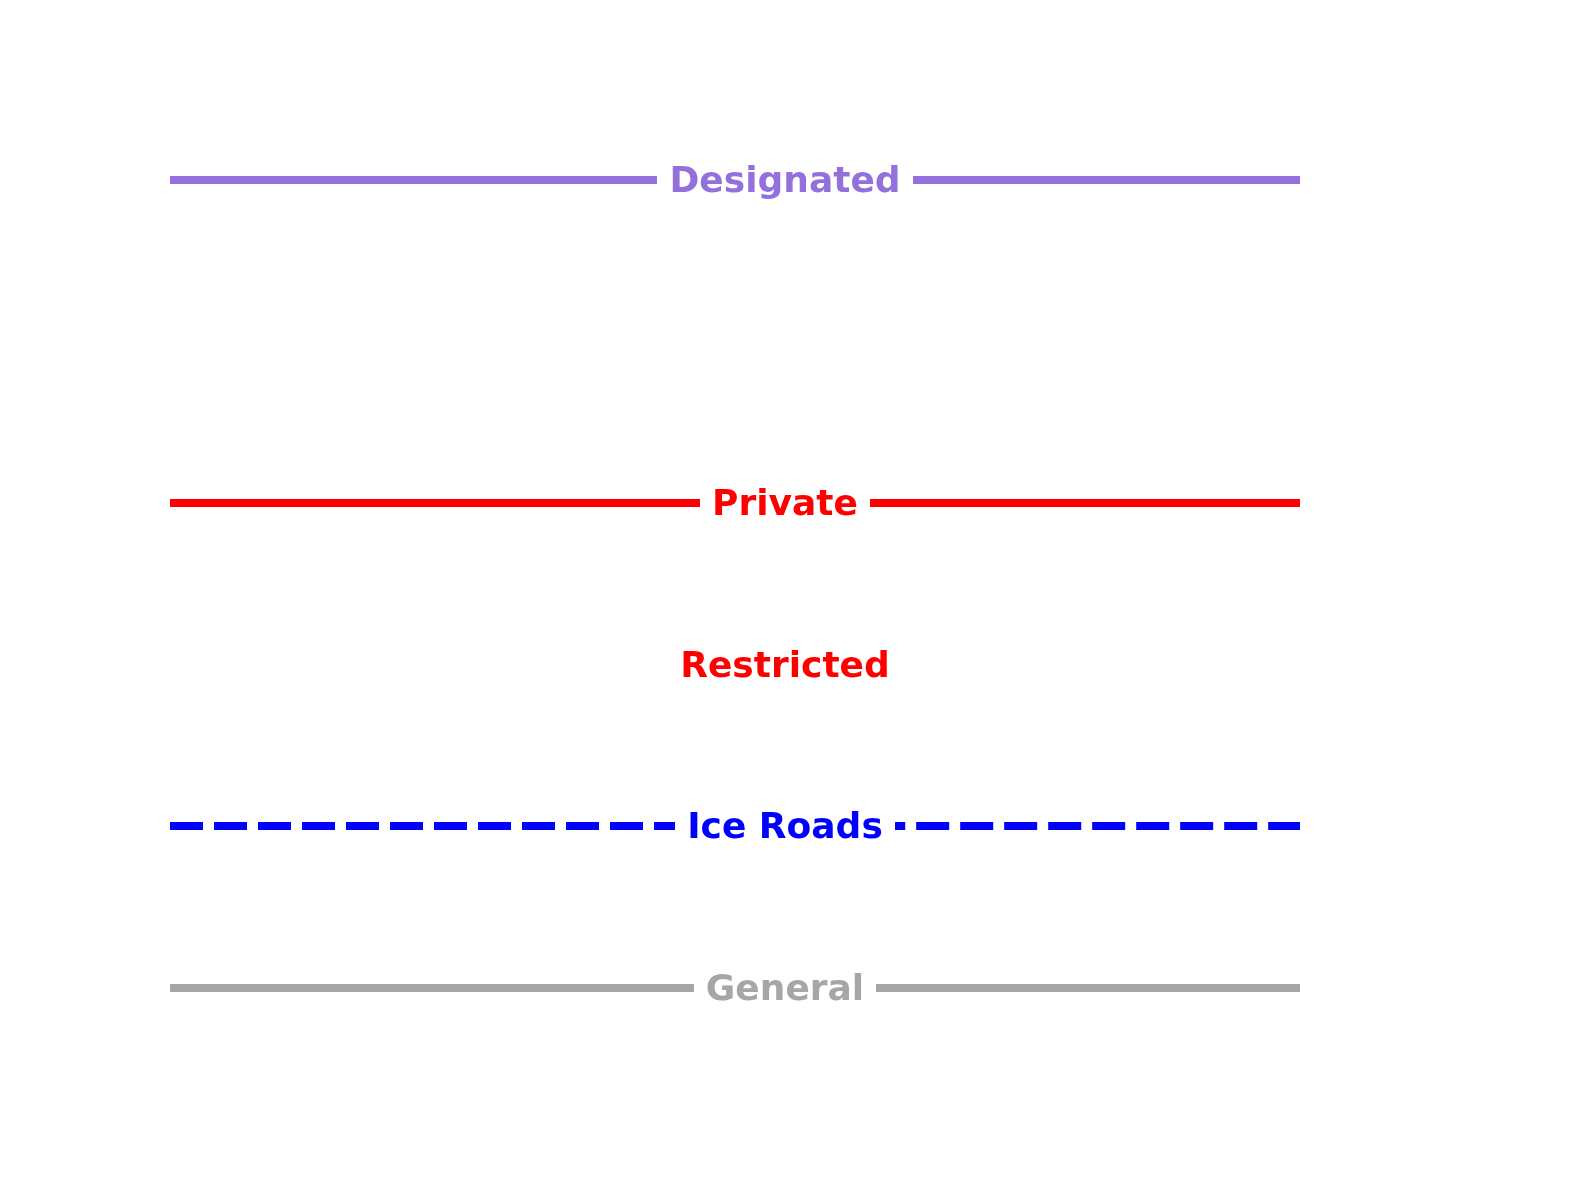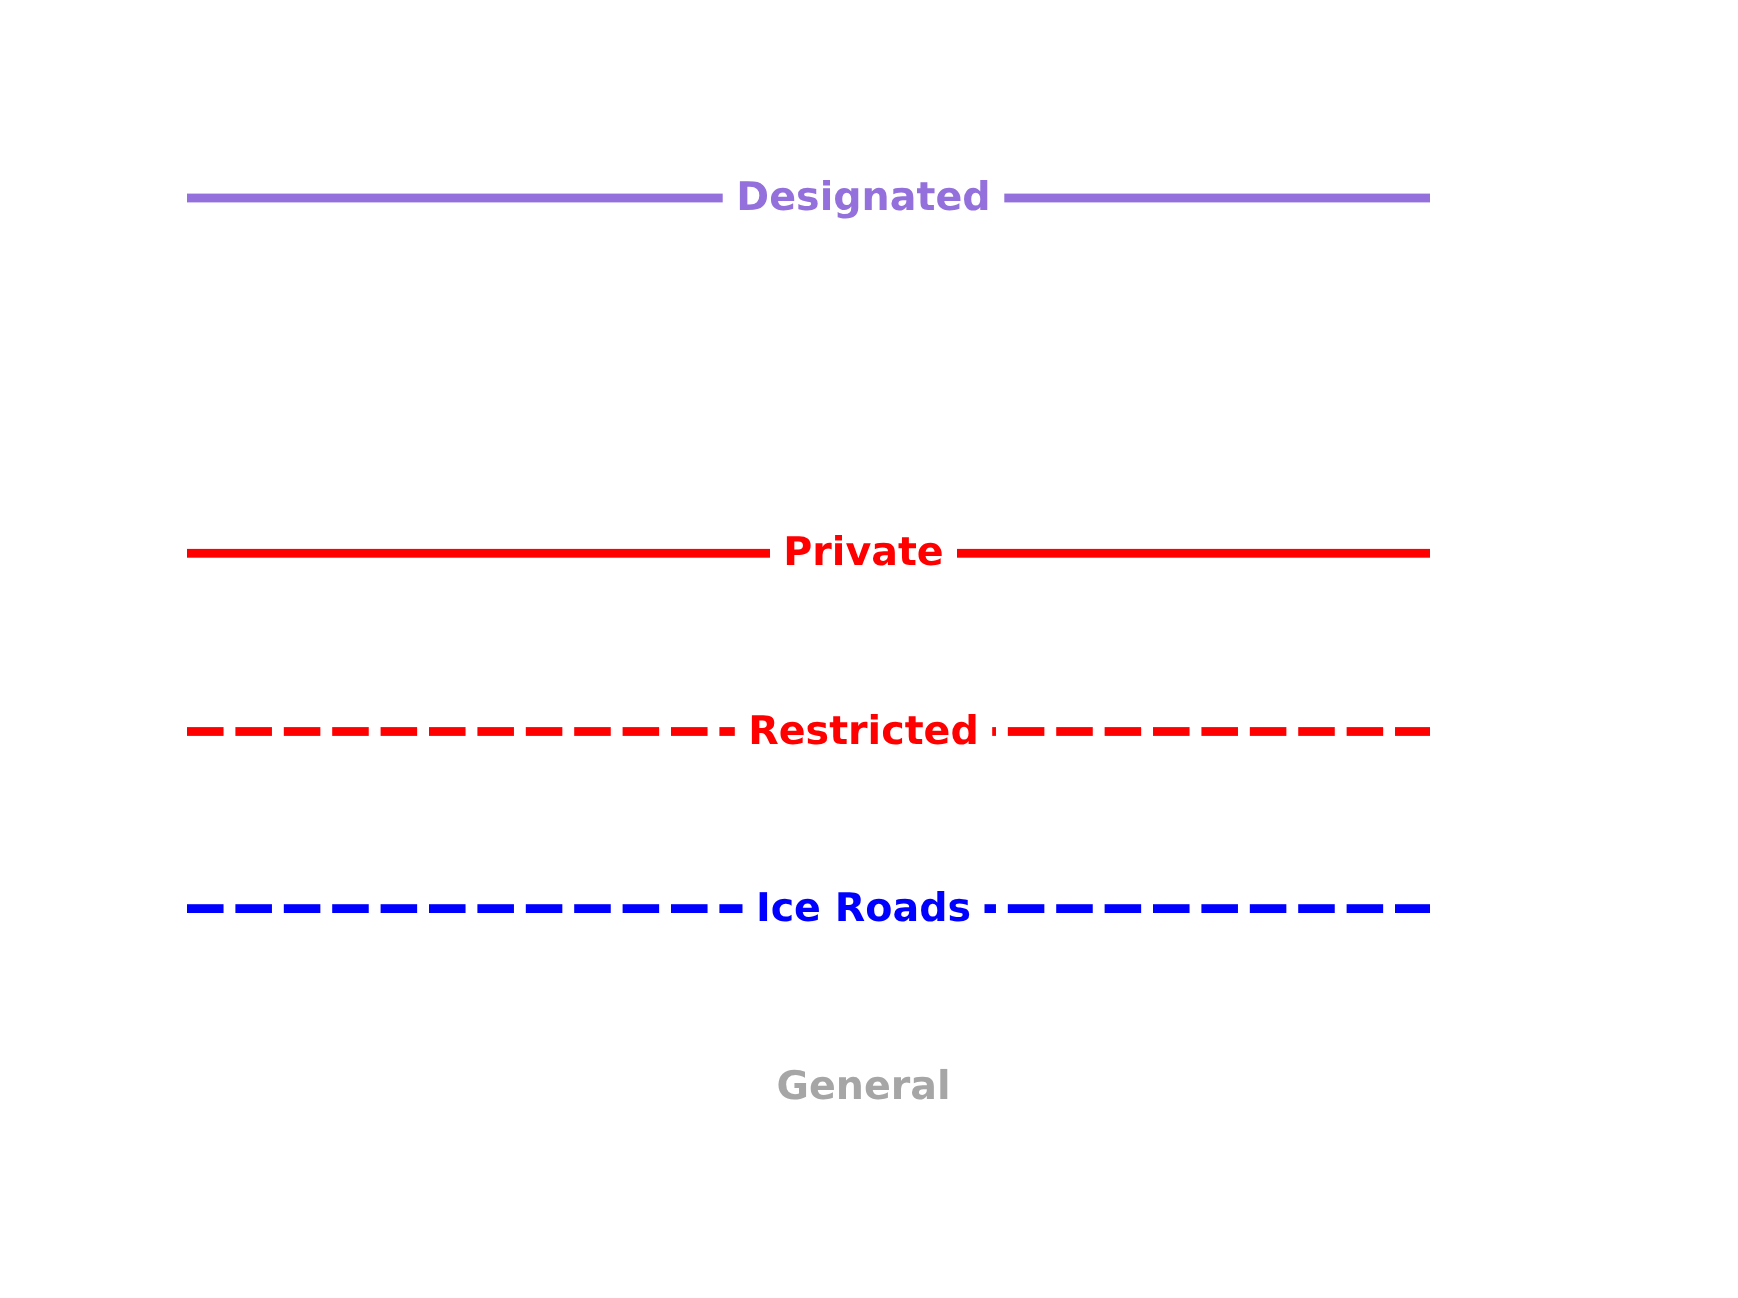--- a/index.html
+++ b/index.html
@@ -61,28 +61,28 @@
     <div class="legend-row" style="top: 150px; --lc: #9370db;">
       <div class="line-seg solid" style="--lc: #9370db; height: 8px;"></div>
       <span class="legend-label" style="--lc: #9370db;">Designated</span>
       <div class="line-seg solid" style="--lc: #9370db; height: 8px;"></div>
     </div>
     <div class="legend-row" style="top: 473px; --lc: #ff0000;">
       <div class="line-seg solid" style="--lc: #ff0000; height: 8px;"></div>
       <span class="legend-label" style="--lc: #ff0000;">Private</span>
       <div class="line-seg solid" style="--lc: #ff0000; height: 8px;"></div>
     </div>
-    <div class="legend-row" style="top: 635px; --lc: #ff0000;">
+    <div class="legend-row" style="top: 635px; flex-direction: column; --lc: #ff0000;">
       <div class="line-seg dashed" style="--lc: #ff0000; height: 8px;"></div>
       <span class="legend-label" style="--lc: #ff0000;">Restricted</span>
       <div class="line-seg dashed right" style="--lc: #ff0000; height: 8px;"></div>
     </div>
     <div class="legend-row" style="top: 796px; --lc: #0000ff;">
       <div class="line-seg dashed" style="--lc: #0000ff; height: 8px;"></div>
       <span class="legend-label" style="--lc: #0000ff;">Ice Roads</span>
       <div class="line-seg dashed right" style="--lc: #0000ff; height: 8px;"></div>
     </div>
-    <div class="legend-row" style="top: 958px; flex-direction: column; --lc: #a6a6a6;">
+    <div class="legend-row" style="top: 958px; --lc: #a6a6a6;">
       <div class="line-seg solid" style="--lc: #a6a6a6; height: 8px;"></div>
       <span class="legend-label" style="--lc: #a6a6a6;">General</span>
       <div class="line-seg solid" style="--lc: #a6a6a6; height: 8px;"></div>
     </div>
   </div>
 
 </body></html>

